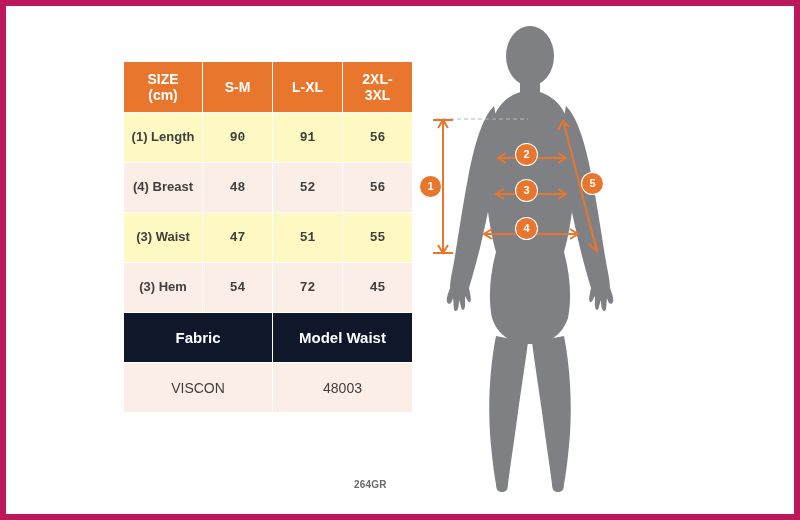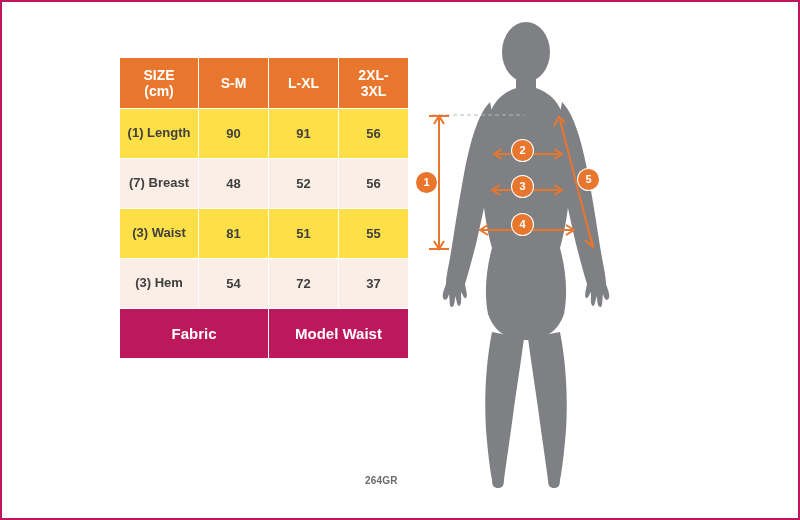--- a/index.html
+++ b/index.html
@@ -12,21 +12,21 @@
     background: #ffffff;
     font-family: "Liberation Sans", sans-serif;
     overflow: hidden;
   }
   .page {
     position: relative;
     width: 800px;
     height: 520px;
     background: #ffffff;
     box-sizing: border-box;
-    border: 2px solid #be185d;
+    border: 6px solid #be185d;
   }
 
   
   .size-table {
     position: absolute;
     left: 117px;
     top: 55px;
     width: 285px;
     border-collapse: collapse;
     table-layout: fixed;
@@ -46,50 +46,51 @@
     height: 50px;
     font-size: 14px;
     line-height: 1.15;
   }
   .size-table thead th.col-size { width: 78px; }
   .size-table thead th.col-v    { width: 69px; }
 
   .size-table tbody td {
     height: 49px;
   }
-  .row-a td { background: #fde047; }
+  .row-a td { background: #fef9c3; }
   .row-b td { background: #fbeee6; }
   .label-cell {
     font-size: 12.5px;
     color: #3f3f3f;
     line-height: 1.15;
     padding: 0 4px;
   }
   .val-cell {
     font-size: 15px;
     color: #3f3f3f;
+    font-family: Liberation Mono, monospace;
   }
 
   .footer-head td {
-    background: #be185d;
+    background: #0f172a;
     color: #ffffff;
     height: 48px;
     font-size: 15px;
   }
   .footer-val td {
     background: #fbeee6;
     color: #3f3f3f;
     height: 48px;
     font-size: 14px;
     font-weight: normal;
   }
 
   .gram-note {
     position: absolute;
-    left: 363px;
+    left: 348px;
     top: 473px;
     font-size: 10px;
     color: #6b6b6b;
     font-weight: bold;
     letter-spacing: .2px;
   }
 
   
   .figure-area {
     position: absolute;
@@ -145,40 +146,44 @@
       </tr>
     </thead>
     <tbody>
       <tr class="row-a">
         <td class="label-cell">(1) Length</td>
         <td class="val-cell">90</td>
         <td class="val-cell">91</td>
         <td class="val-cell">56</td>
       </tr>
       <tr class="row-b">
-        <td class="label-cell">(7) Breast</td>
+        <td class="label-cell">(4) Breast</td>
         <td class="val-cell">48</td>
         <td class="val-cell">52</td>
         <td class="val-cell">56</td>
       </tr>
       <tr class="row-a">
         <td class="label-cell">(3) Waist</td>
-        <td class="val-cell">81</td>
+        <td class="val-cell">47</td>
         <td class="val-cell">51</td>
         <td class="val-cell">55</td>
       </tr>
       <tr class="row-b">
         <td class="label-cell">(3) Hem</td>
         <td class="val-cell">54</td>
         <td class="val-cell">72</td>
-        <td class="val-cell">37</td>
+        <td class="val-cell">45</td>
       </tr>
       <tr class="footer-head">
         <td colspan="2">Fabric</td>
         <td colspan="2">Model Waist</td>
+      </tr>
+      <tr class="footer-val">
+        <td colspan="2">VISCON</td>
+        <td colspan="2">48003</td>
       </tr>
     </tbody>
   </table>
 
   <div class="gram-note">264GR</div>
 
   <div class="figure-area">
 
     <svg class="figure-svg" width="390" height="520" viewBox="0 0 390 520">
 

